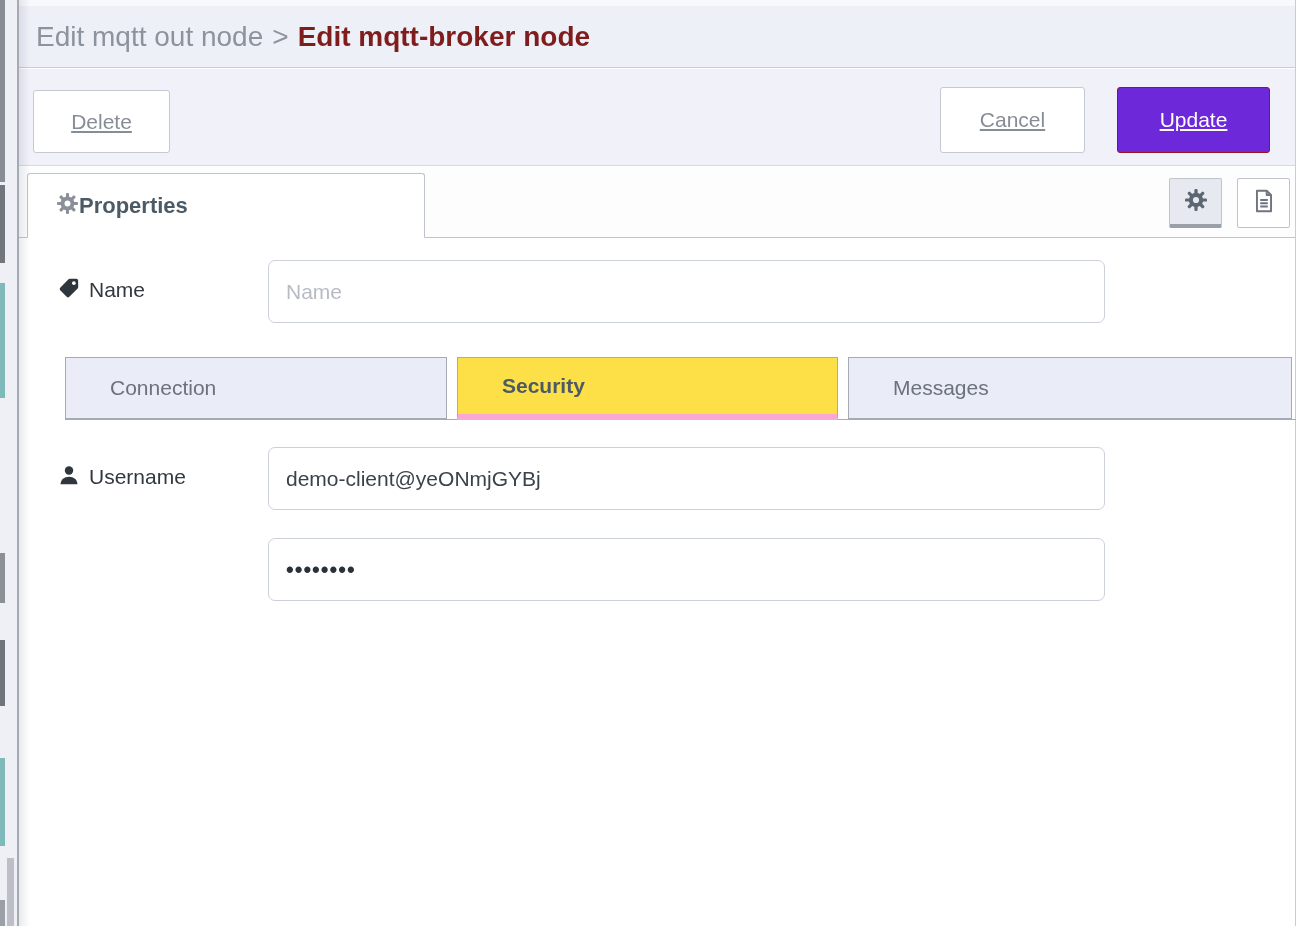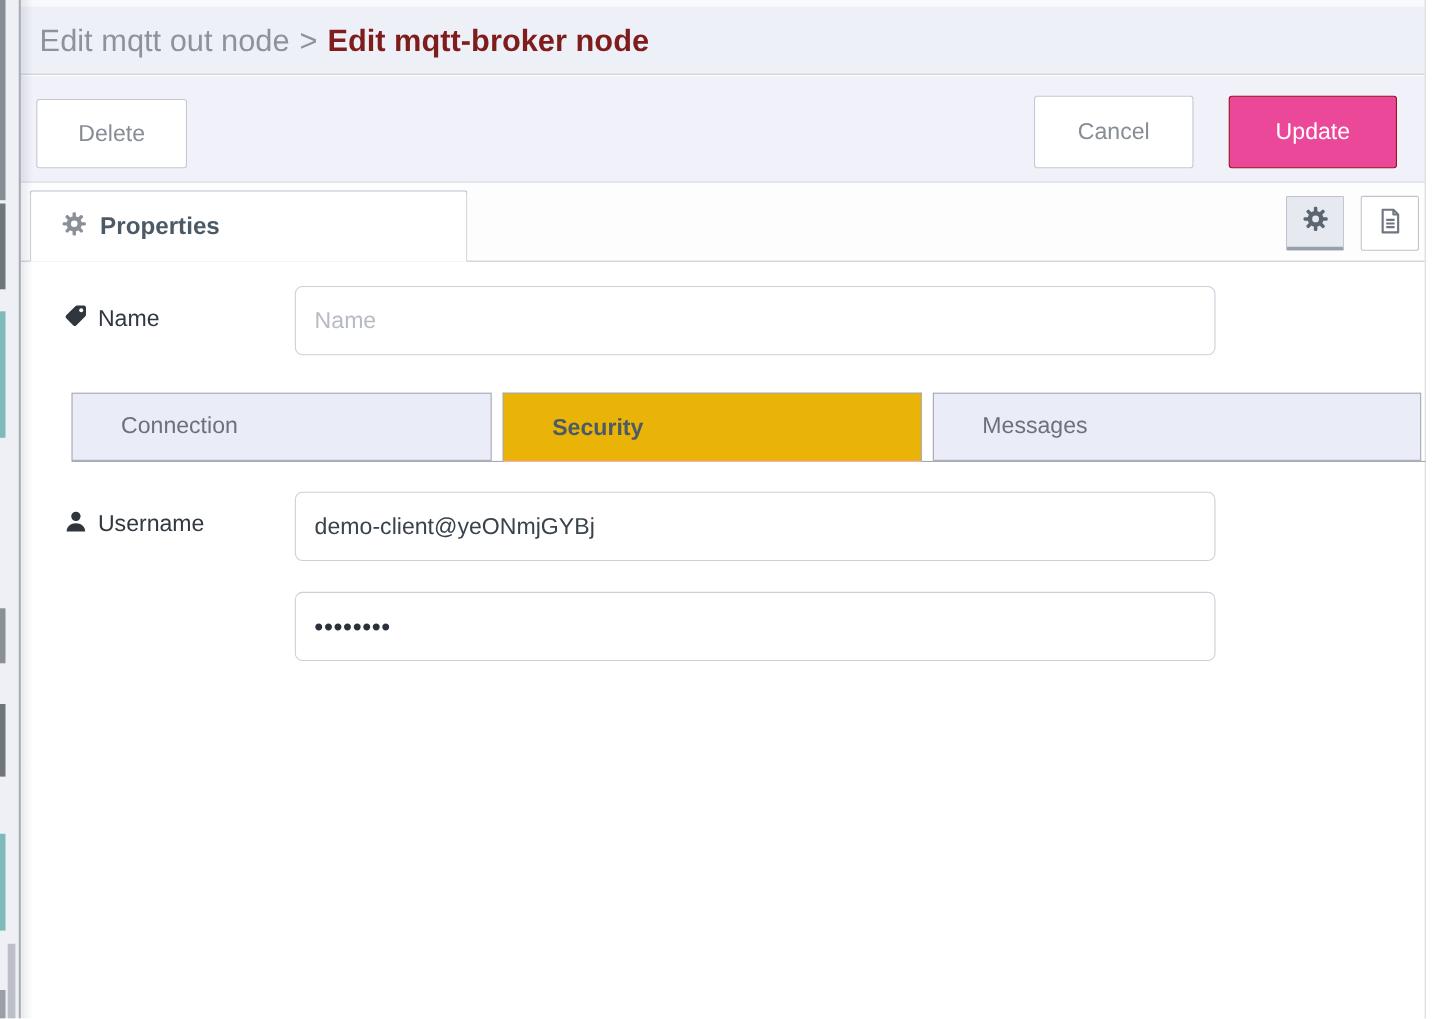--- a/index.html
+++ b/index.html
@@ -40,34 +40,35 @@
 
   .toolbar {
     left: 0; top: 69px; right: 0; height: 97px;
     background: #f0f1f9; border-bottom: 1px solid #d6d9e2;
   }
   .btn {
     position: absolute; border-radius: 3px; font-size: 21px;
     display: flex; align-items: center; justify-content: center;
     cursor: pointer; border: 1px solid #c6c9d2; background: #fff; color: #878d96;
     font-family: inherit;
+    text-decoration: underline;
   }
   .btn-delete { left: 14px; top: 21px; width: 137px; height: 63px; }
   .btn-cancel { left: 921px; top: 18px; width: 145px; height: 66px; }
   .btn-update { left: 1098px; top: 18px; width: 153px; height: 66px;
-    background: #ec4899; border-color: #98141f; color: #ffffff; }
+    background: #6d28d9; border-color: #98141f; color: #ffffff; }
 
   
   .tabrow { left: 0; top: 167px; right: 0; height: 71px; background: #fdfdfe;
     border-bottom: 1px solid #bfc3cc; }
   .tab-properties {
     position: absolute; left: 8px; top: 6px; width: 398px; height: 65px;
     background: #ffffff; border: 1px solid #bfc3cc; border-bottom: 1px solid #ffffff;
     border-radius: 3px 3px 0 0; z-index: 2;
-    display: flex; align-items: center; padding-left: 28px; gap: 12px; cursor: pointer;
+    display: flex; align-items: center; padding-left: 28px; cursor: pointer;
   }
   .tab-properties .label { font-size: 22px; font-weight: 700; color: #4c5a66; }
   .iconbtn {
     position: absolute; top: 11px; width: 53px; height: 50px;
     display: flex; align-items: center; justify-content: center; cursor: pointer;
     border: 1px solid #bfc3cc; background: #ffffff; border-radius: 2px;
   }
   .iconbtn.gear { left: 1150px; background: #e7e9f1; border-bottom: 4px solid #9aa0aa; }
   .iconbtn.doc  { left: 1218px; }
 
@@ -100,21 +101,21 @@
   .btab {
     position: absolute; top: 0; height: 62px;
     background: #eaecf7; border: 1px solid #a6aab4;
     display: flex; align-items: center; padding-left: 44px;
     font-size: 21px; color: #6b727c; cursor: pointer;
   }
   .btab.t0 { left: 0;     width: 382px; }
   .btab.t1 { left: 392px; width: 381px; }
   .btab.t2 { left: 783px; width: 444px; }
   .btab.active {
-    background: #eab308; height: 63px; border-bottom: 1px solid #f9a8d4;
+    background: #fde047; height: 63px; border-bottom: 6px solid #f9a8d4;
     color: #4c5a66; font-weight: 700; z-index: 2;
   }
 
   .row-user-label { top: 214px; }
   .input-username { top: 209px; }
   .row-pass-label { top: 305px; }
   .input-password { top: 300px; height: 64px; }
 </style>
 </head>
 <body>

